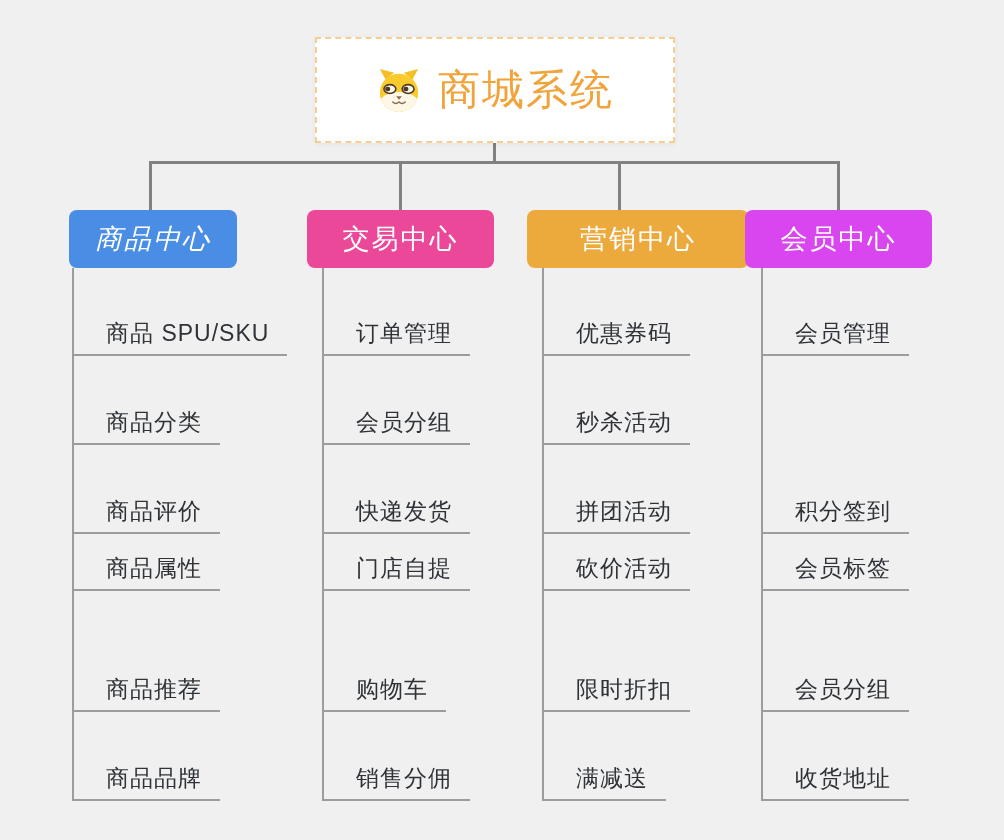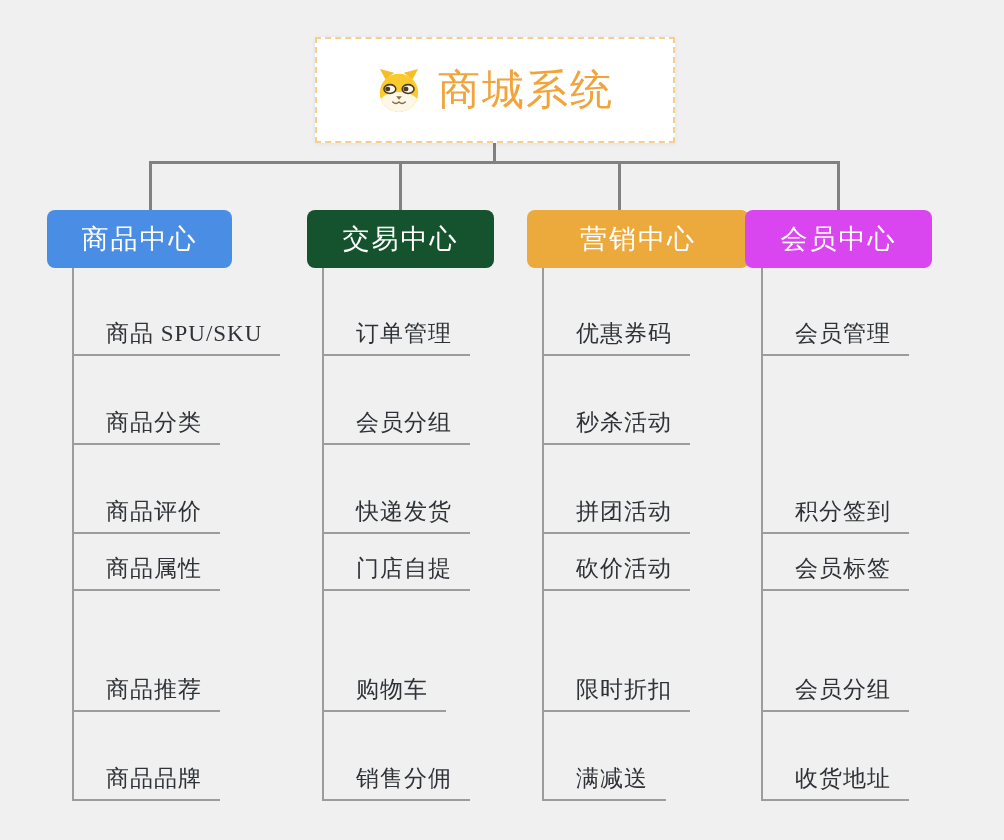--- a/index.html
+++ b/index.html
@@ -31,40 +31,40 @@
   #conn-drop-1 { left: 399px; }
   #conn-drop-2 { left: 618px; }
   #conn-drop-3 { left: 837px; }
 
   
   .bnode {
     position: absolute; top: 210px; height: 58px; border-radius: 8px;
     display: flex; align-items: center; justify-content: center;
     color: #FFFFFF; font-size: 27px; letter-spacing: 2px; white-space: nowrap;
   }
-  #bnode-0 { left: 47px;  width: 185px; }
+  #bnode-0 { left: 69px;  width: 168px; font-style: italic; }
   #bnode-1 { left: 307px; width: 187px; }
   #bnode-2 { left: 527px; width: 222px; text-align: right; }
   #bnode-3 { left: 745px; width: 187px; }
 
   
   .btrunk { position: absolute; top: 268px; width: 2px; height: 531px; background: var(--leaf_line, #9C9C9C); }
   #btrunk-0 { left: 72px; }
   #btrunk-1 { left: 322px; }
   #btrunk-2 { left: 542px; }
   #btrunk-3 { left: 761px; }
 
   
   .leaf {
     position: absolute; padding: 0 18px 9px 34px; line-height: 1;
     border-bottom: 2px solid var(--leaf_line, #9C9C9C);
     font-size: 23px; letter-spacing: 1px; color: var(--leaf_text, #2F3337);
     white-space: nowrap; cursor: default;
   }
-  .c0 { left: 72px; font-family: Liberation Serif, serif; } .c1 { left: 322px; } .c2 { left: 542px; } .c3 { left: 761px; }
+  .c0 { left: 72px; } .c1 { left: 322px; } .c2 { left: 542px; } .c3 { left: 761px; }
   .r0 { top: 322px; } .r1 { top: 411px; } .r2 { top: 500px; text-align: right; }
   .r3 { top: 557px; } .r4 { top: 678px; } .r5 { top: 767px; }
 </style>
 </head>
 <body>
 
 <div class="canvas">
 
   <div class="conn" id="conn-root-trunk"></div>
   <div class="conn" id="conn-hbar"></div>
@@ -92,21 +92,21 @@
         <path d="M21 30.5 h6 l-3 3.6 Z" fill="#8A6A4E"></path>
         <path d="M17.5 36.5 q3.2 3.2 6.5 0 q3.3 3.2 6.5 0" stroke="#8A6A4E" stroke-width="1.6" fill="none" stroke-linecap="round"></path>
       </svg>
     </span>
     <span class="root-label">商城系统</span>
   </div>
 
   <div class="bnode" id="bnode-0" style="background-color: rgb(74, 141, 228);">
     <span>商品中心</span>
   </div>
-  <div class="bnode" id="bnode-1" style="background-color: #14532d;">
+  <div class="bnode" id="bnode-1" style="background-color: #ec4899;">
     <span>交易中心</span>
   </div>
   <div class="bnode" id="bnode-2" style="background-color: rgb(236, 169, 60);">
     <span>营销中心</span>
   </div>
   <div class="bnode" id="bnode-3" style="background-color: #d946ef;">
     <span>会员中心</span>
   </div>
 
   <div class="btrunk" id="btrunk-0"></div>

